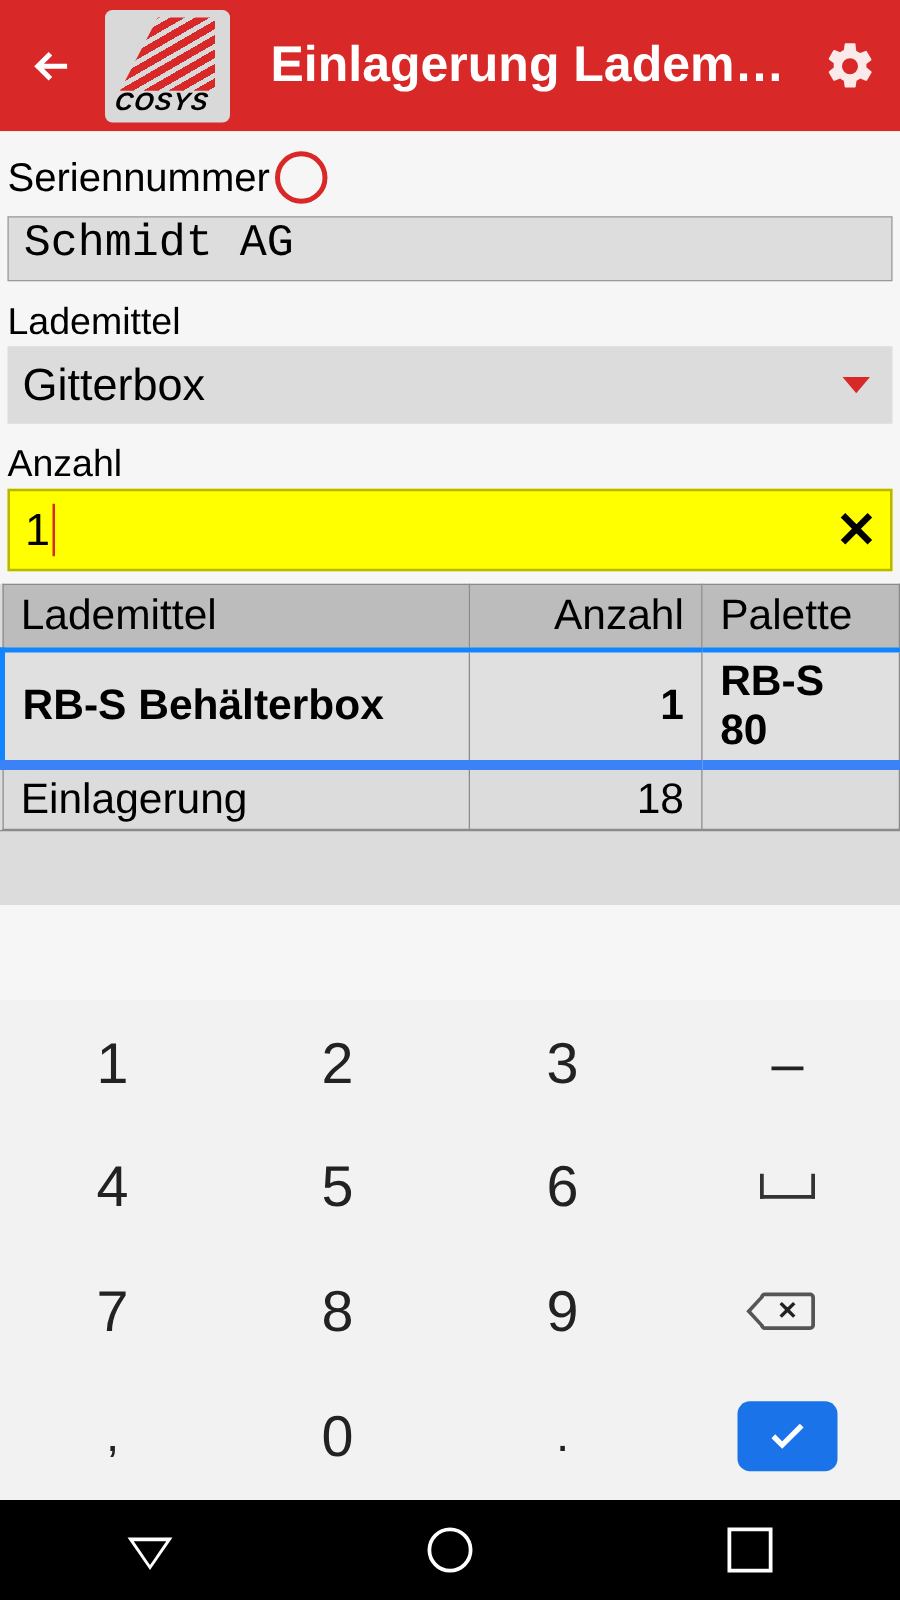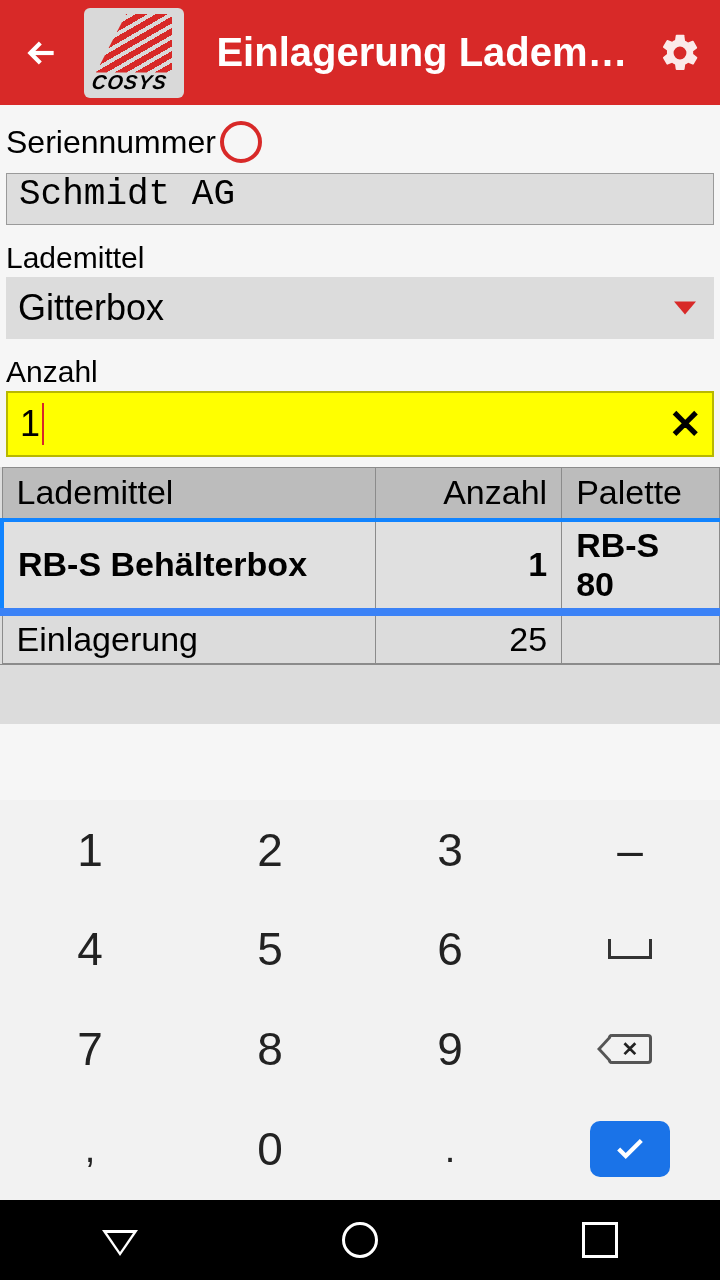--- a/index.html
+++ b/index.html
@@ -169,21 +169,21 @@
           </tr>
         </thead>
         <tbody>
           <tr class="sel">
             <td>RB-S Behälterbox</td>
             <td>1</td>
             <td>RB-S 80</td>
           </tr>
           <tr>
             <td>Einlagerung</td>
-            <td>25</td>
+            <td>18</td>
             <td></td>
           </tr>
         </tbody>
       </table>
       <div class="table-filler"></div>
     </div>
 
     <div style="flex:1"></div>
 
     <div class="keypad">

